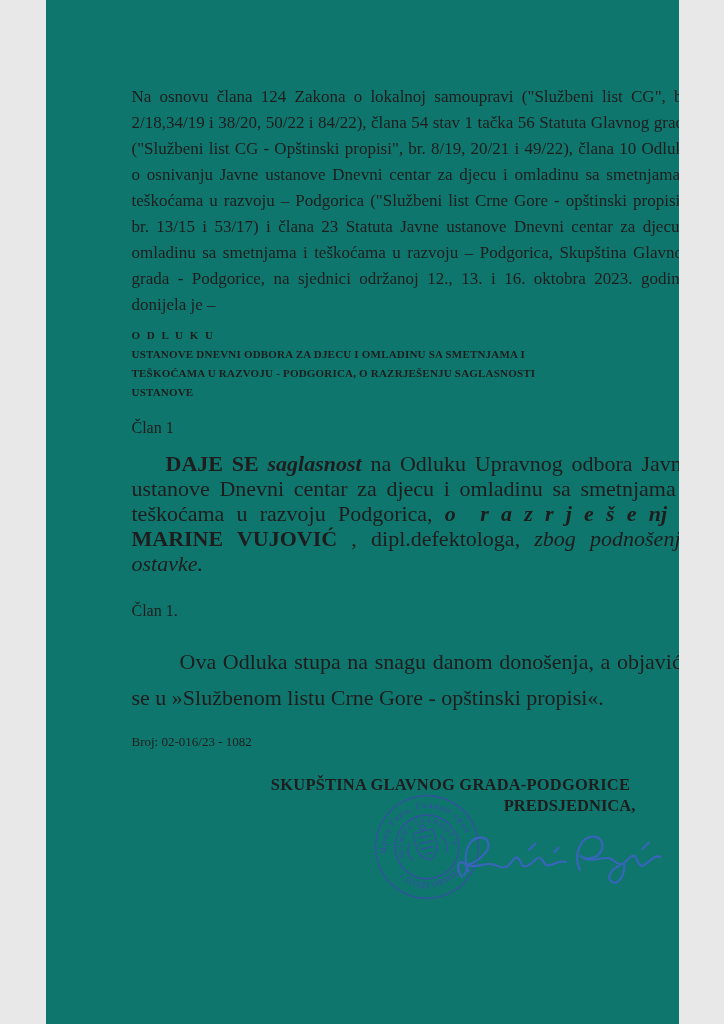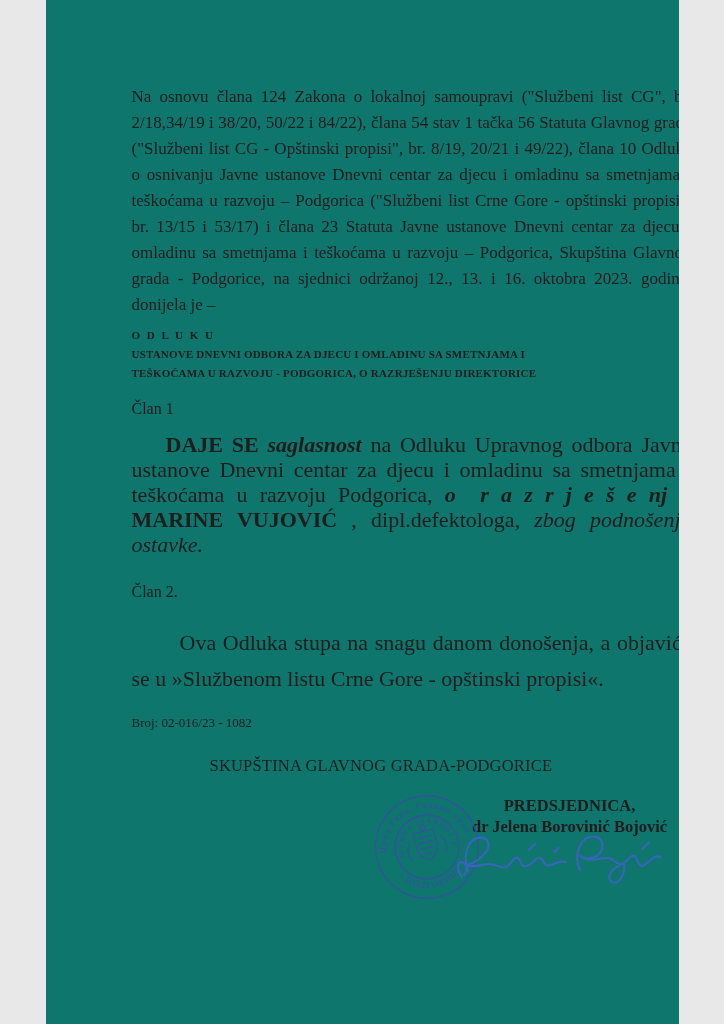--- a/index.html
+++ b/index.html
@@ -53,24 +53,25 @@
   .i { font-style: italic; }
   .bi { font-weight: bold; font-style: italic; }
   .keep-sp { white-space: pre-wrap; }
   .ref-block {
     margin-top: 14px;
     font-size: 13px;
     line-height: 23px;
   }
   .assembly {
     margin-top: 22px;
-    font-weight: normal;
+    font-weight: bold;
     font-size: 16.5px;
     padding-left: 78px;
     letter-spacing: 0.2px;
+    text-align: center;
   }
   .president-block {
     position: absolute;
     left: 413px;
     top: 795px;
     width: 222px;
     text-align: center;
     font-weight: bold;
     font-size: 16.5px;
     line-height: 21px;
@@ -103,42 +104,42 @@
 <body>
 
 <div class="page">
   <div class="content">
 
     <p class="intro">Na osnovu člana 124 Zakona o lokalnoj samoupravi ("Službeni list CG", br. 2/18,34/19 i 38/20, 50/22 i 84/22), člana 54 stav 1 tačka 56 Statuta Glavnog grada ("Službeni list CG - Opštinski propisi", br. 8/19, 20/21 i 49/22), člana 10 Odluke o osnivanju Javne ustanove Dnevni centar za djecu i omladinu sa smetnjama i teškoćama u razvoju – Podgorica ("Službeni list Crne Gore - opštinski propisi", br. 13/15 i 53/17) i člana 23 Statuta Javne ustanove Dnevni centar za djecu i omladinu sa smetnjama i teškoćama u razvoju – Podgorica, Skupština Glavnog grada - Podgorice, na sjednici održanoj 12., 13. i 16. oktobra 2023. godine, donijela je –</p>
 
     <div class="title-block">
       <div class="title-main">O D L U K U</div>
       <div>USTANOVE DNEVNI ODBORA ZA DJECU I OMLADINU SA SMETNJAMA I</div>
-      <div>TEŠKOĆAMA U RAZVOJU - PODGORICA, O RAZRJEŠENJU  DIREKTORICE</div>
+      <div>TEŠKOĆAMA U RAZVOJU - PODGORICA, O RAZRJEŠENJU  SAGLASNOSTI</div>
+      <div>USTANOVE</div>
     </div>
 
     <p class="article-heading">Član 1</p>
 
     <p class="body-par indent-1"><span class="b">DAJE SE </span><span class="bi">saglasnost</span><span> na Odluku Upravnog odbora Javne ustanove Dnevni centar za djecu i omladinu sa smetnjama i teškoćama u razvoju Podgorica, </span><span class="bi keep-sp">o  r a z r j e š e nj u</span><span class="b keep-sp">  MARINE VUJOVIĆ</span><span> , dipl.defektologa, </span><span class="i">zbog podnošenja ostavke.</span></p>
 
-    <p class="article-heading article-heading-2">Član 2.</p>
+    <p class="article-heading article-heading-2">Član 1.</p>
 
     <p class="body-par indent-2">Ova Odluka stupa na snagu danom donošenja, a objaviće se u »Službenom listu Crne Gore - opštinski propisi«.</p>
 
     <div class="ref-block">
       <div>Broj: 02-016/23 - 1082</div>
     </div>
 
     <div class="assembly">SKUPŠTINA GLAVNOG GRADA-PODGORICE</div>
 
   </div>
 
   <div class="president-block">
     <div>PREDSJEDNICA,</div>
-    <div>dr Jelena Borovinić Bojović</div>
   </div>
 
   <svg class="stamp" viewBox="-60 -60 120 120" aria-hidden="true">
     <g fill="none" stroke-width="1.7" stroke="#33539f">
       <circle r="54"></circle>
       <circle r="33.5"></circle>
     </g>
     <defs>
       <path id="arcTop" d="M -44,3 A 44,44 0 1 1 44,3"></path>
       <path id="arcBottom" d="M -41,14 A 43.5,43.5 0 0 0 41,14"></path>

